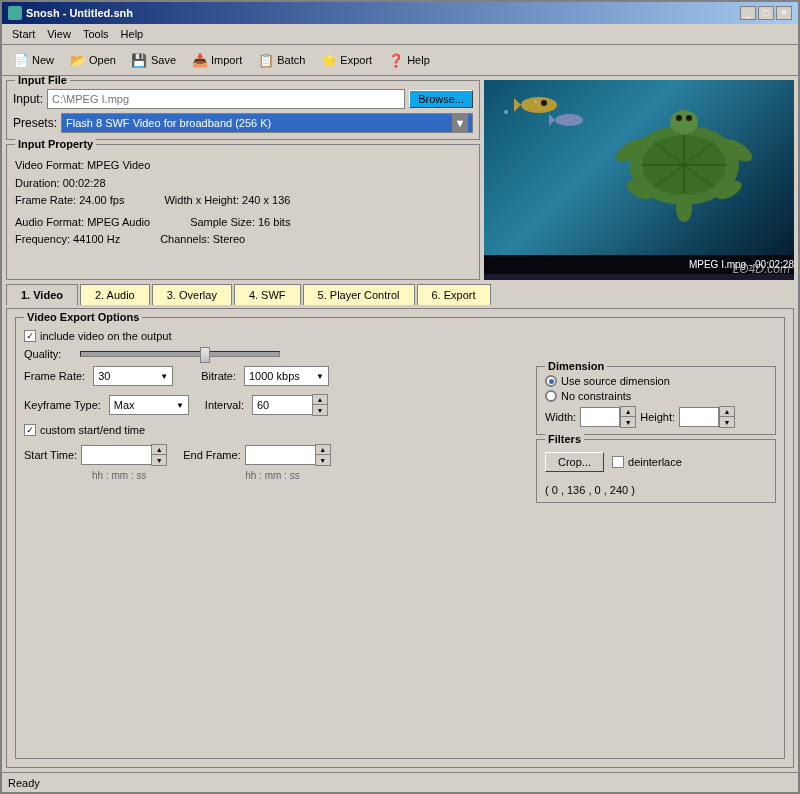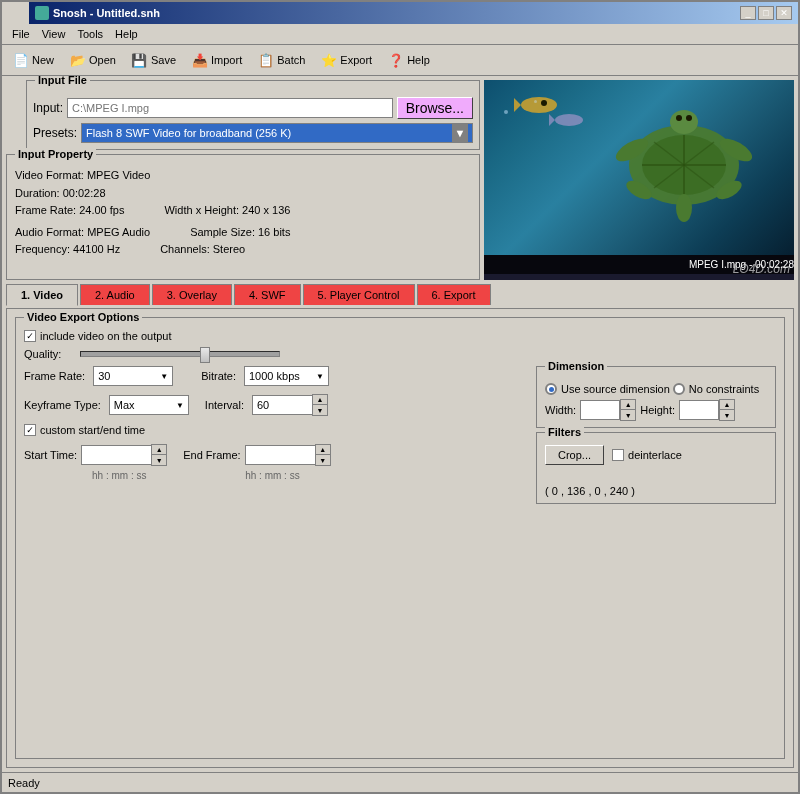--- a/index.html
+++ b/index.html
@@ -21,21 +21,20 @@
     }
     .title-bar {
       background: linear-gradient(to right, #0a246a, #a6caf0);
       color: white;
       padding: 3px 6px;
       display: flex;
       align-items: center;
       justify-content: space-between;
       height: 22px;
       flex-shrink: 0;
-      margin-left: 27px;
     }
     .title-bar-left {
       display: flex;
       align-items: center;
       gap: 4px;
       font-size: 11px;
       font-weight: bold;
     }
     .title-bar-icon {
       width: 14px;
@@ -147,24 +146,24 @@
       flex: 1;
       height: 20px;
       border: 1px solid #808080;
       background: white;
       padding: 0 4px;
       font-size: 11px;
       color: #666;
     }
     .browse-btn {
       padding: 2px 8px;
-      background: #f0abfc;
-      border: 1px solid #808080;
-      cursor: pointer;
-      font-size: 14px;
+      background: #0ea5e9;
+      border: 1px solid #808080;
+      cursor: pointer;
+      font-size: 11px;
       border-top: 1px solid #ffffff;
       border-left: 1px solid #ffffff;
       border-right: 1px solid #404040;
       border-bottom: 1px solid #404040;
     }
     .presets-row {
       display: flex;
       align-items: center;
       gap: 4px;
       margin-top: 4px;
@@ -241,21 +240,21 @@
     }
     .prop-text { font-size: 11px; line-height: 1.6; }
     .prop-row { display: flex; gap: 40px; }
     .tabs-row {
       display: flex;
       gap: 0;
       flex-shrink: 0;
     }
     .tab {
       padding: 4px 14px;
-      background: #ef4444;
+      background: #fef9c3;
       border: 1px solid #808080;
       border-bottom: none;
       cursor: pointer;
       font-size: 11px;
       margin-right: 2px;
     }
     .tab.active {
       background: #d4d0c8;
       border-bottom: 1px solid #d4d0c8;
       font-weight: bold;
@@ -386,21 +385,21 @@
       padding: 6px 8px 6px;
       position: relative;
     }
     .filters-box {
       border: 1px solid #808080;
       padding: 6px 8px 6px;
       position: relative;
     }
     .radio-group {
       display: flex;
-      flex-direction: row;
+      flex-direction: column;
       gap: 3px;
     }
     .radio-label {
       display: flex;
       align-items: center;
       gap: 4px;
       font-size: 11px;
     }
     .radio-btn {
       width: 12px;
@@ -499,21 +498,21 @@
       <span>Snosh - Untitled.snh</span>
     </div>
     <div class="title-bar-controls">
       <div class="title-btn">_</div>
       <div class="title-btn">□</div>
       <div class="title-btn">✕</div>
     </div>
   </div>
 
   <div class="menu-bar">
-    <div class="menu-item">File</div>
+    <div class="menu-item">Start</div>
     <div class="menu-item">View</div>
     <div class="menu-item">Tools</div>
     <div class="menu-item">Help</div>
   </div>
 
   <div class="toolbar">
     <div class="toolbar-btn">
       <div class="toolbar-icon">📄</div>
       <span>New</span>
     </div>
@@ -542,21 +541,21 @@
       <span>Help</span>
     </div>
   </div>
 
   <div class="main-content">
 
     <div class="top-section">
 
       <div class="input-file-section">
 
-        <div class="group-box" style="padding-top:12px;margin-left:20px;">
+        <div class="group-box" style="padding-top:4px;">
           <div class="group-box-title">Input File</div>
           <div class="input-row">
             <span class="input-label">Input:</span>
             <input class="text-input" type="text" value="" placeholder="C:\MPEG I.mpg" style="">
             <button class="browse-btn">Browse...</button>
           </div>
           <div class="presets-row">
             <span class="input-label">Presets:</span>
             <div class="select-input">
               <span>Flash 8 SWF Video for broadband (256 K)</span>
@@ -726,21 +725,21 @@
                     </div>
                   </div>
                 </div>
                 <span class="time-label-sm" style="margin-left:62px;">hh : mm : ss</span>
               </div>
             </div>
           </div>
 
           <div class="right-panels">
 
-            <div class="dimension-box" style="padding-top:16px;">
+            <div class="dimension-box" style="padding-top:8px;">
               <div class="group-box-title">Dimension</div>
               <div class="radio-group">
                 <label class="radio-label">
                   <div class="radio-btn selected"></div>
                   <span>Use source dimension</span>
                 </label>
                 <label class="radio-label">
                   <div class="radio-btn"></div>
                   <span>No constraints</span>
                 </label>
@@ -767,21 +766,21 @@
 
             <div class="filters-box" style="padding-top:12px;">
               <div class="group-box-title">Filters</div>
               <div class="filter-row">
                 <button class="crop-btn">Crop...</button>
                 <div class="checkbox-label">
                   <div class="checkbox"></div>
                   <span>deinterlace</span>
                 </div>
               </div>
-              <div style="font-size:11px; margin-top:20px;">( 0 , 136 , 0 , 240 )</div>
+              <div style="font-size:11px; margin-top:12px;">( 0 , 136 , 0 , 240 )</div>
             </div>
           </div>
         </div>
       </div>
     </div>
   </div>
 
   <div class="status-bar">
     <span>Ready</span>
   </div>

